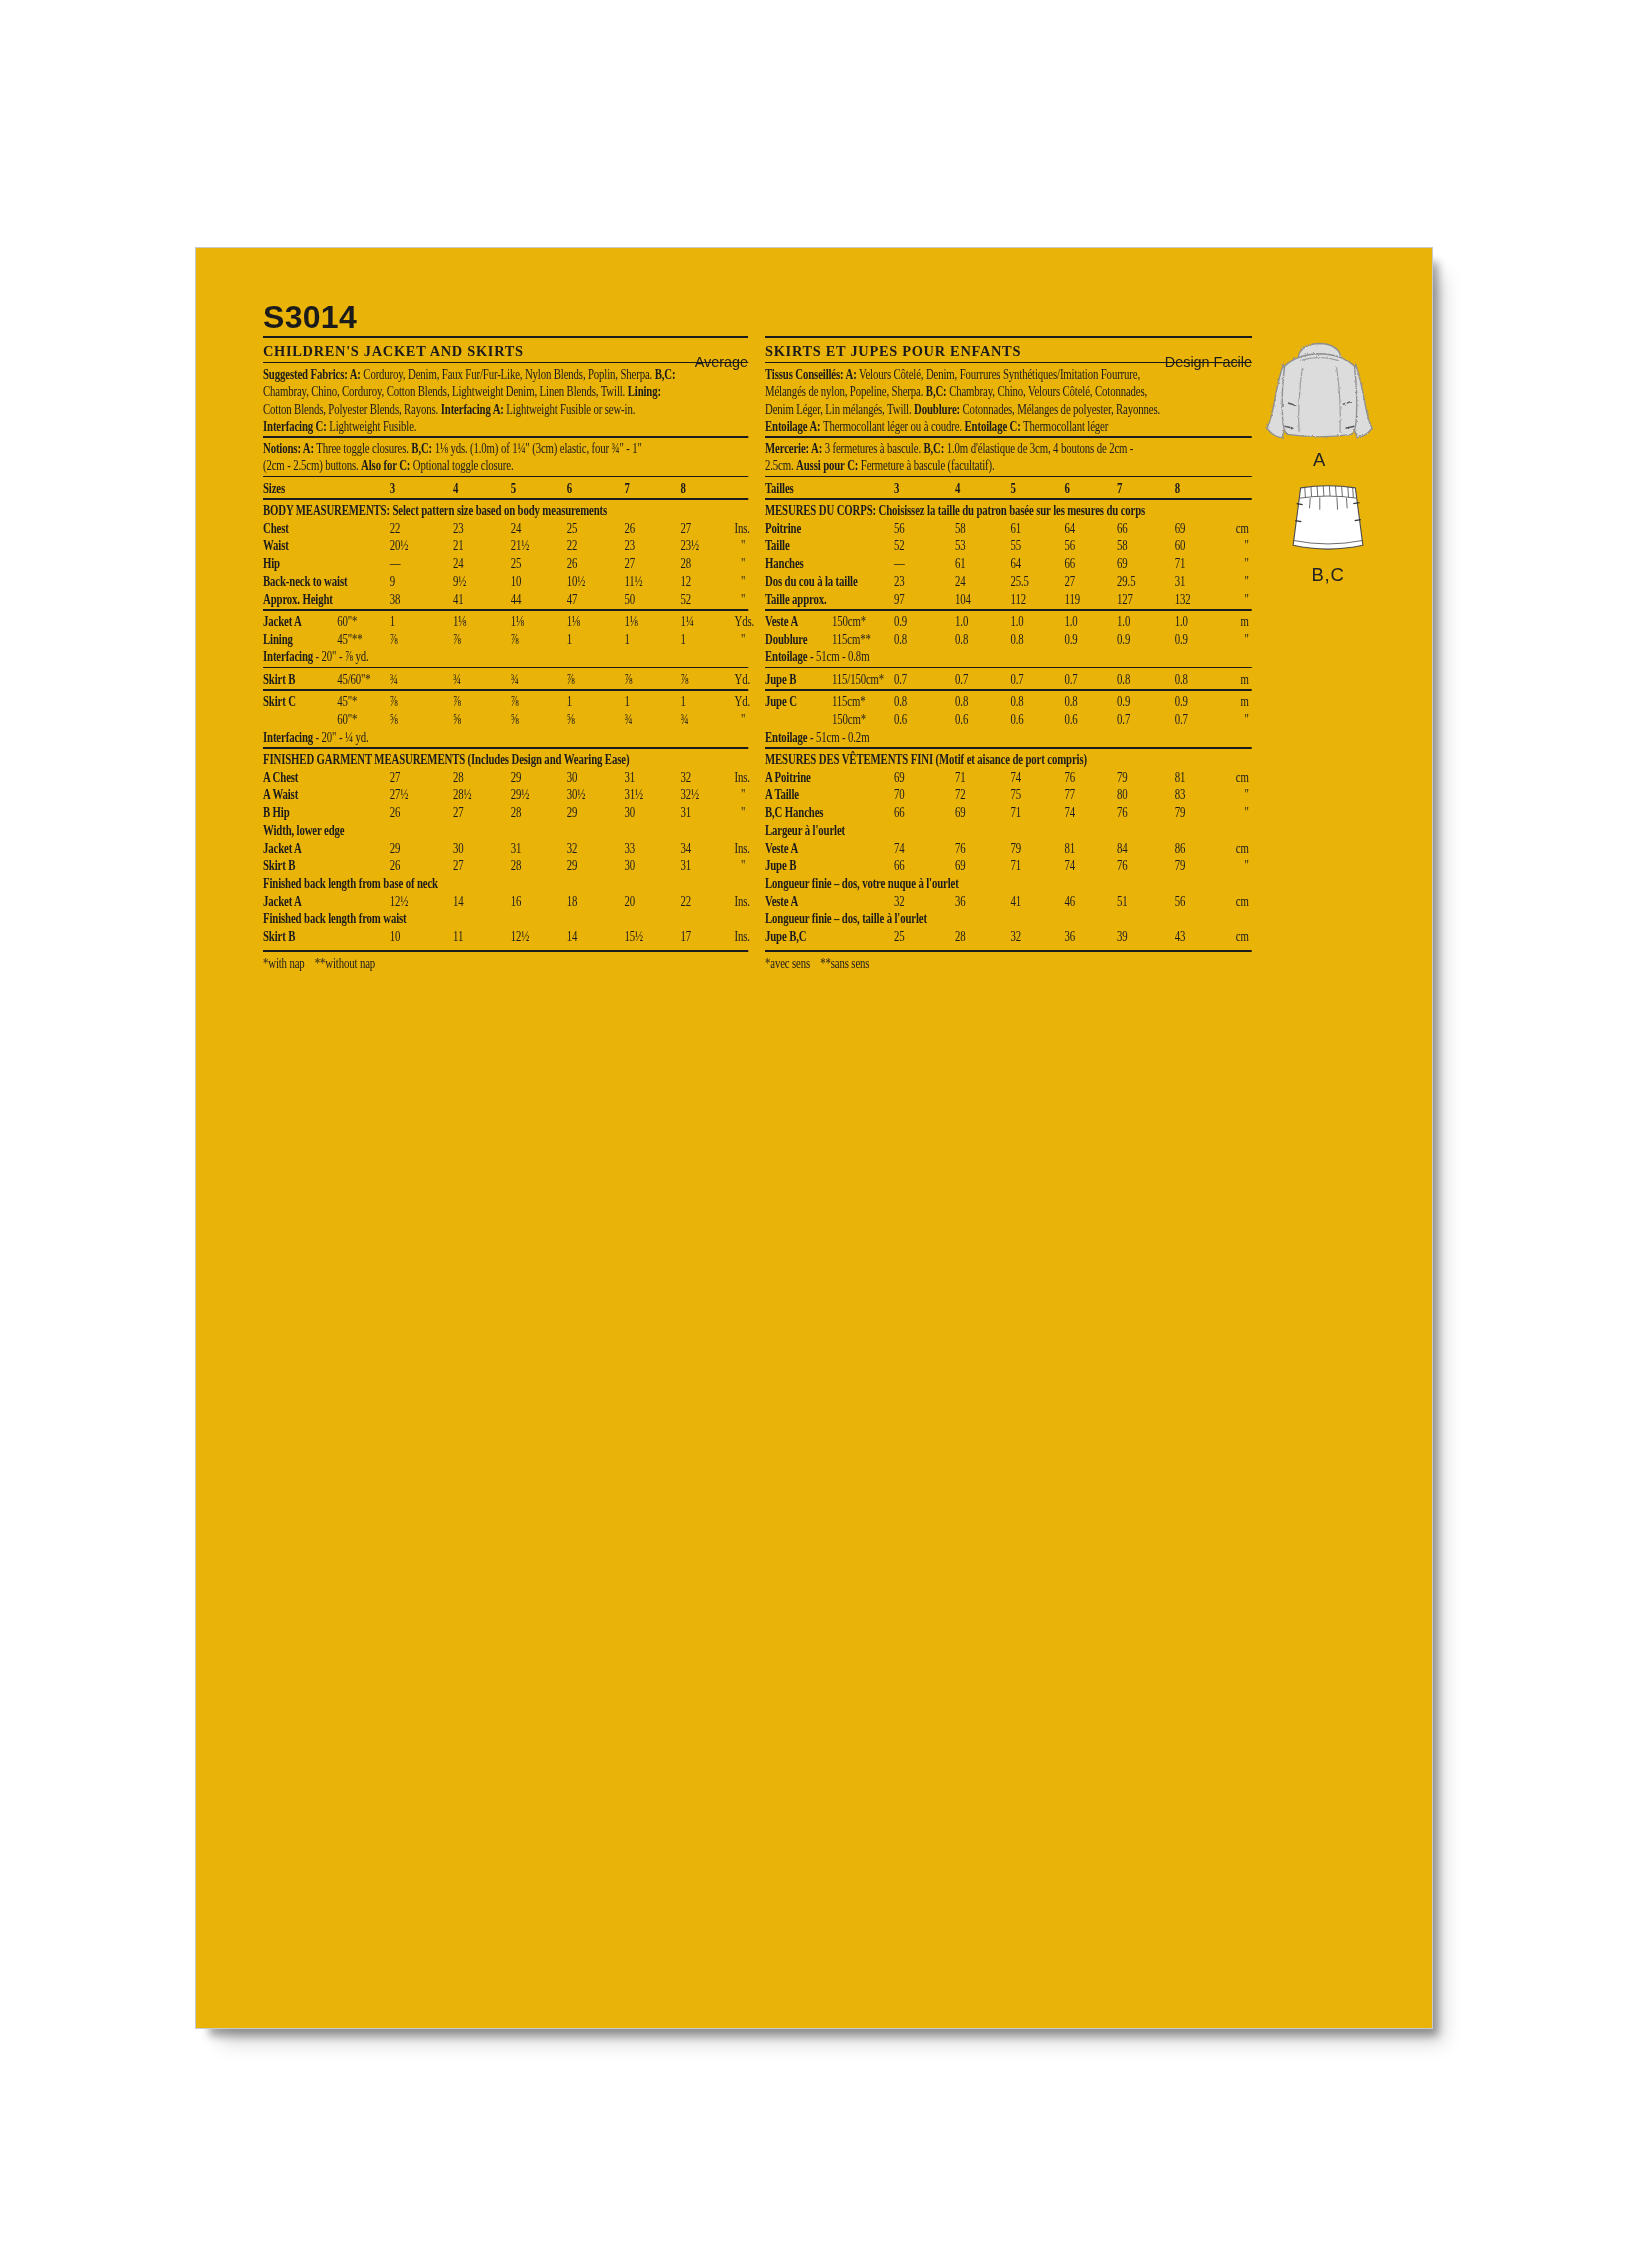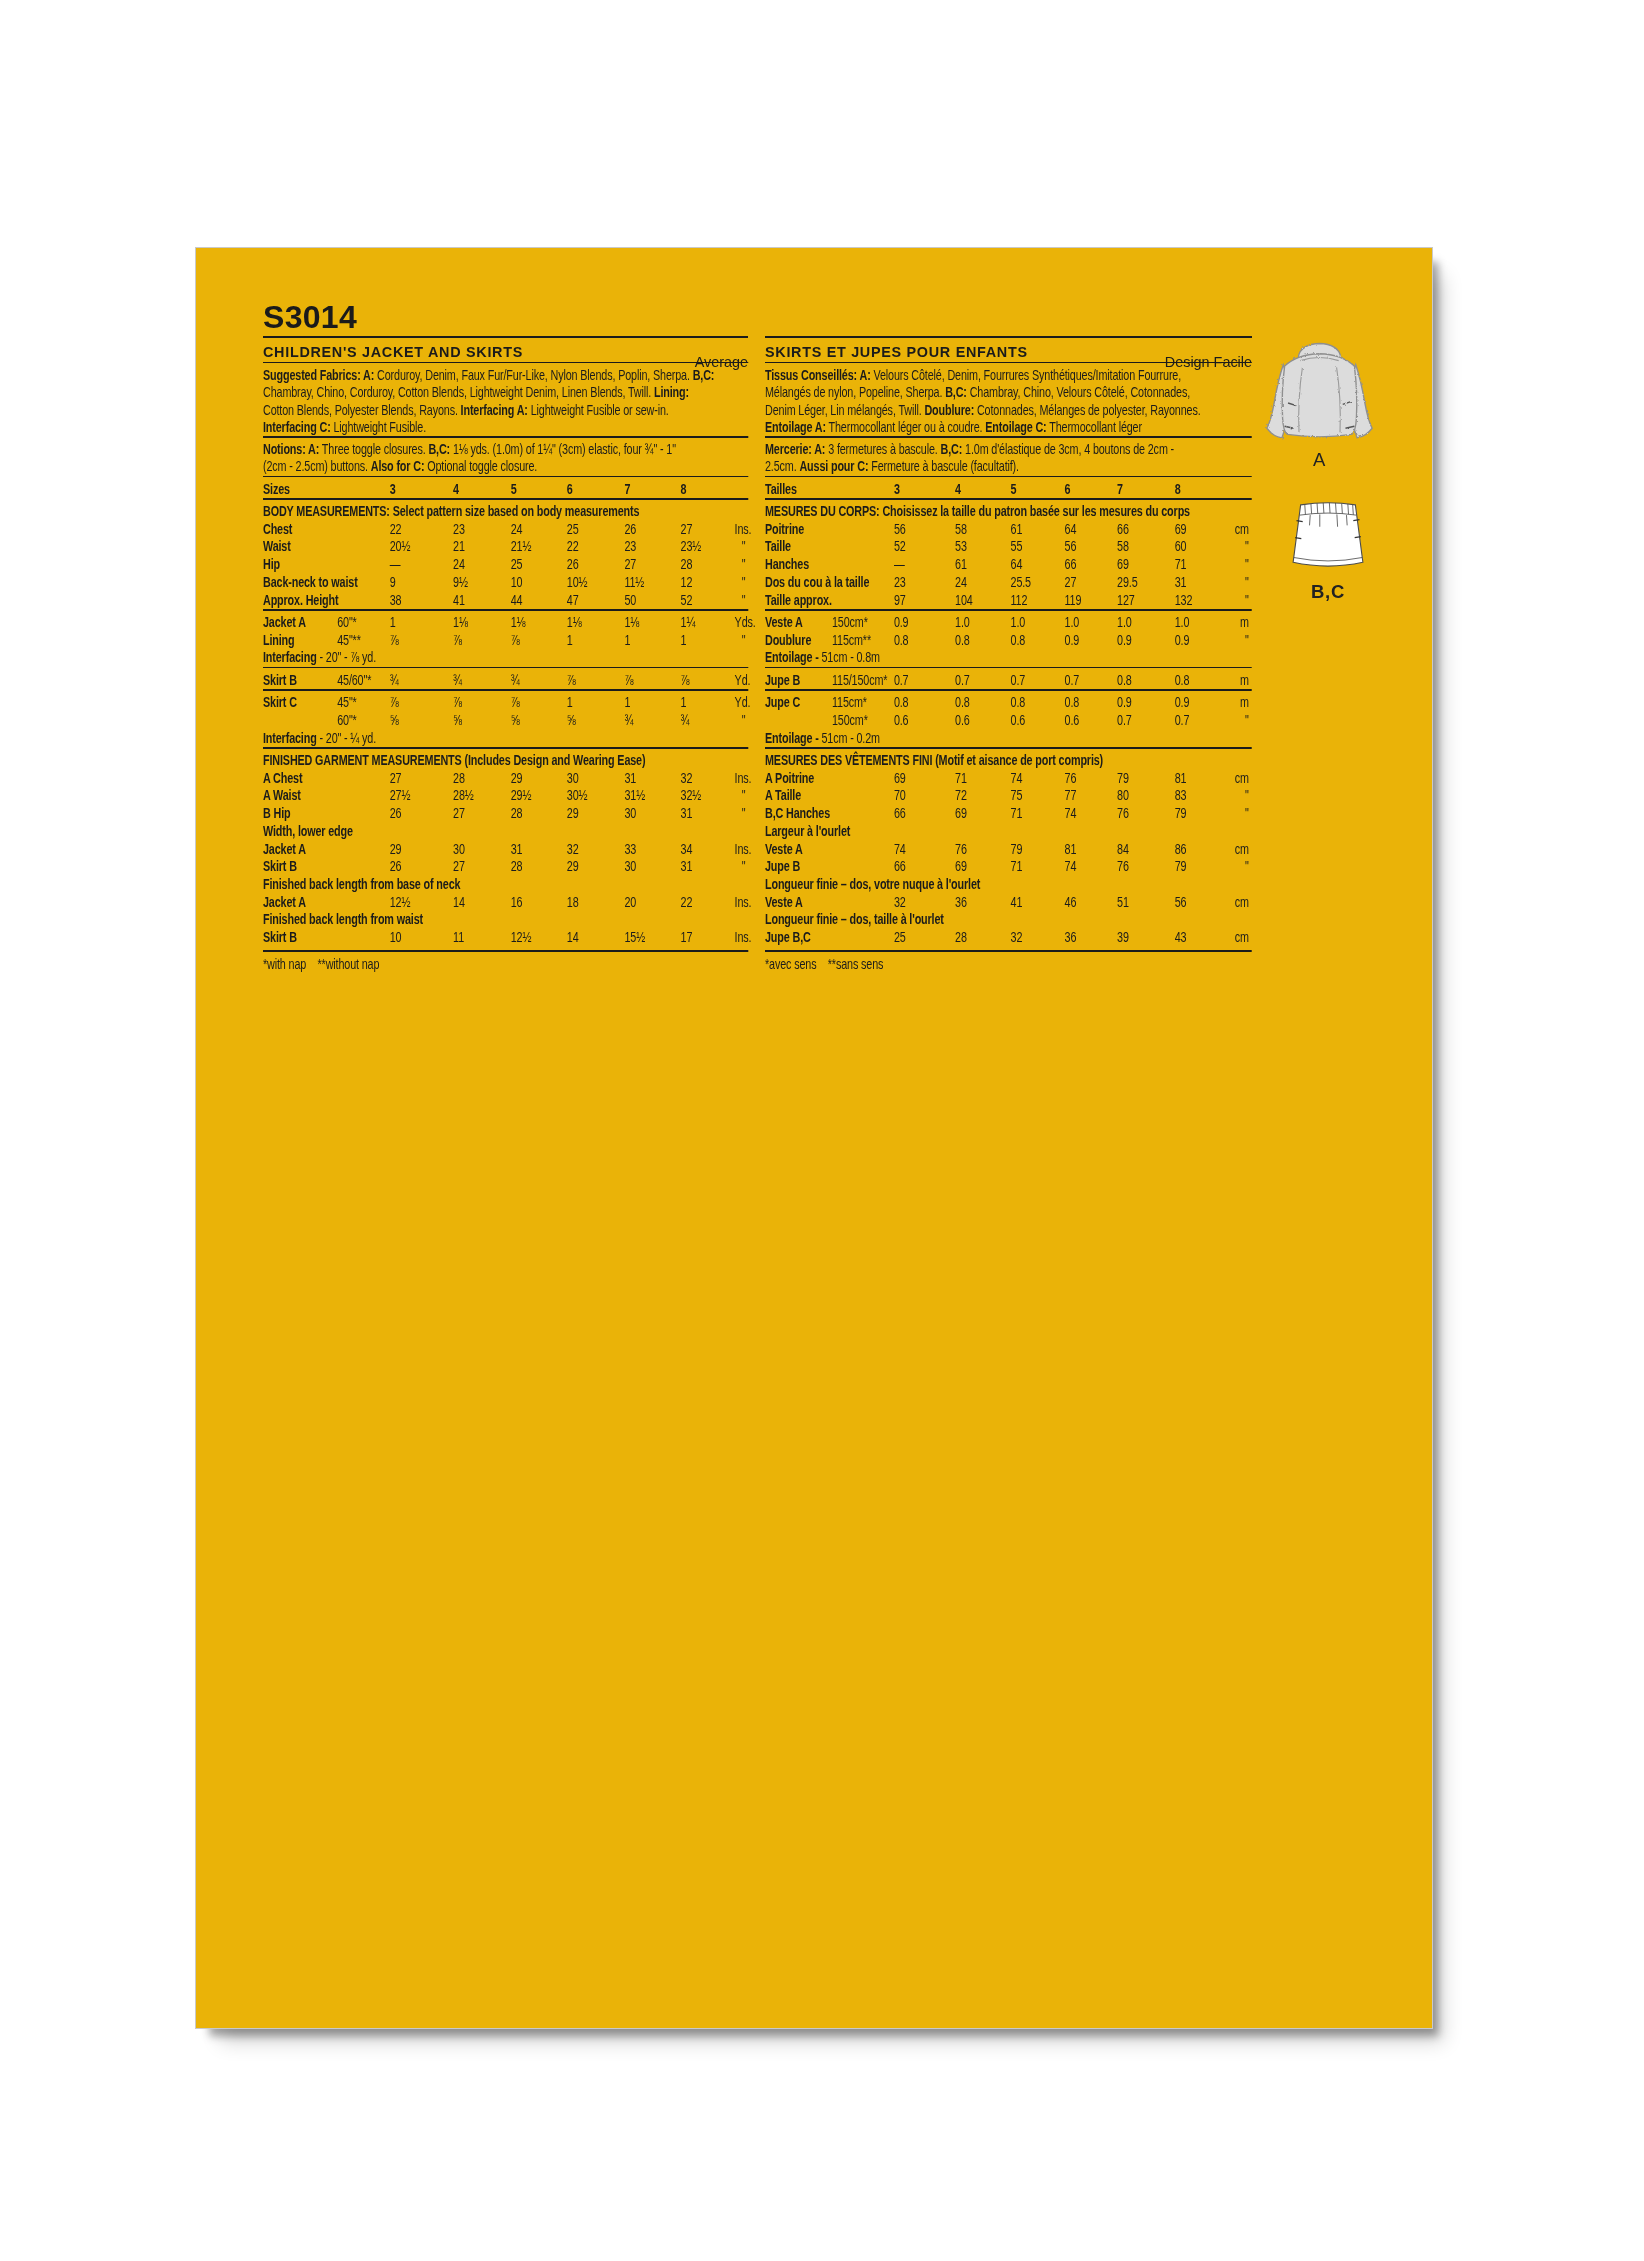--- a/index.html
+++ b/index.html
@@ -18,21 +18,21 @@
     position:absolute;left:67px;top:53px;font-size:32px;font-weight:bold;
     letter-spacing:0.3px;line-height:32px;
   }
   .difficulty{position:absolute;top:73px;font-size:14.4px;text-align:right;line-height:15px;margin-top:34px;}
   .diff-en{left:67px;width:485px;}
   .diff-fr{left:569px;width:487px;}
   .trule{position:absolute;top:88px;height:1.7px;background:#1b1b1b;}
   .trule-en{left:67px;width:485px;}
   .trule-fr{left:569px;width:487px;}
   
-  .col{position:absolute;top:96px;}
+  .col{position:absolute;top:96px;font-family:Liberation Serif, serif;}
   .col-en{left:67px;width:485px;}
   .col-fr{left:569px;width:487px;}
   .cw{transform:scaleX(0.72);transform-origin:0 0;font-size:15px;letter-spacing:-0.2px;}
   .col-en .cw{width:674px;}
   .col-fr .cw{width:676px;}
   .line{height:17.4px;line-height:17.4px;white-space:pre;overflow:visible;}
   .headline{height:17px;line-height:15.8px;}
   .uncond{display:inline-block;transform:scaleX(1.389);transform-origin:0 0;
     font-weight:bold;font-size:14.4px;letter-spacing:0.7px;white-space:pre;}
   .b{font-weight:bold;}
@@ -42,21 +42,21 @@
   .trow{display:grid;height:17.7px;line-height:17.7px;white-space:pre;overflow:visible;}
   .col-en .trow{grid-template-columns:103px 73px 88px 80px 78px 80px 78px 75px 1fr;}
   .col-fr .trow{grid-template-columns:93px 86px 85px 77px 75px 73px 80px 71px 1fr;}
   .trow.full{display:block;}
   .cell{overflow:visible;}
   .cell.u{text-align:right;padding-right:4.1px;}
   .szrow span{font-weight:bold;}
   
   .fig{position:absolute;text-align:center;}
   .fig-jacket{left:1061px;top:88px;width:125px;}
-  .fig-skirt{left:1090px;top:250px;width:84px;font-weight:bold;}
+  .fig-skirt{left:1090px;top:233px;width:84px;}
   .figlab{font-size:18.5px;color:#222;margin-top:3.4px;letter-spacing:0.7px;}
 </style>
 </head>
 <body>
 
 <div class="page">
 
   <div class="pattern-number">S3014</div>
   <div class="difficulty diff-en">Average</div>
   <div class="difficulty diff-fr">Design Facile</div>

